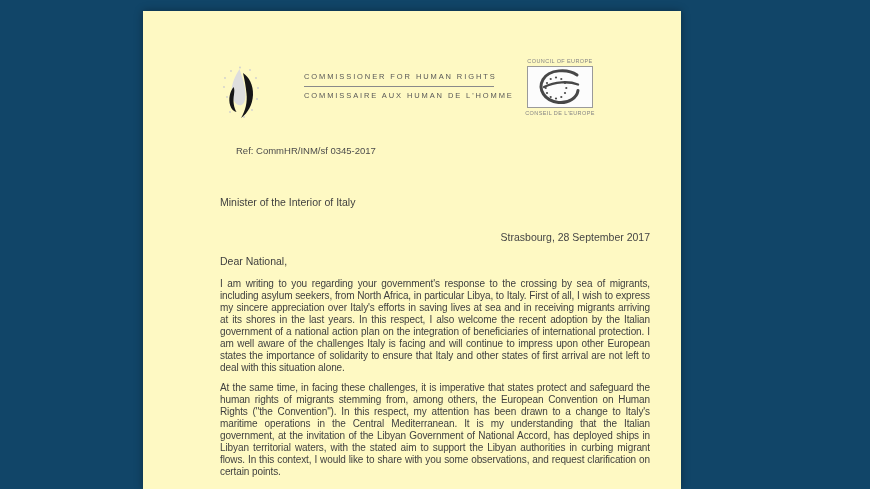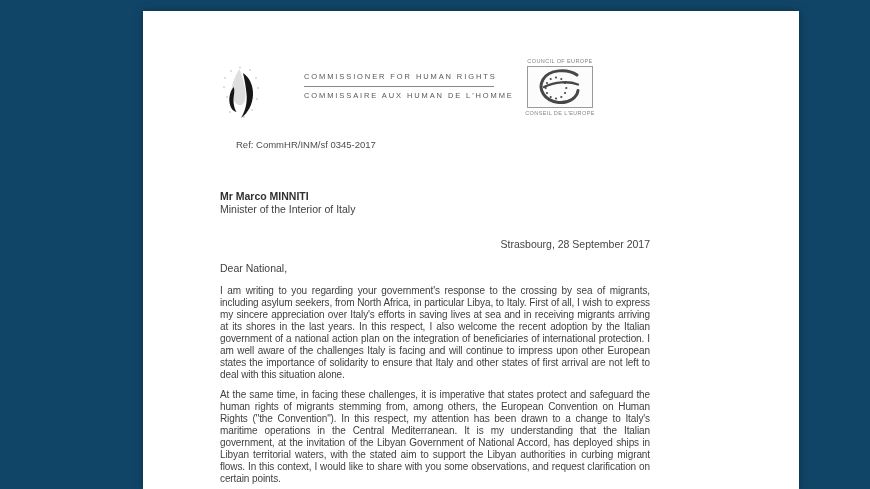--- a/index.html
+++ b/index.html
@@ -2,43 +2,43 @@
 <html><head>
 <meta charset="utf-8">
 <style>
   html,body{margin:0;padding:0;}
   body{
     width:870px;height:489px;position:relative;overflow:hidden;
     background:#114568;
     font-family:"Liberation Sans", sans-serif;
   }
   .paper{
-    position:absolute;left:143px;top:11px;width:656px;height:478px;
-    background:#ffffff;box-shadow:0 0 8px rgba(0,0,0,.35);
+    position:absolute;left:143px;top:11px;width:538px;height:478px;
+    background:#fef9c3;box-shadow:0 0 8px rgba(0,0,0,.35);
   }
   .content{position:relative;margin:0 77px;width:430px;color:#3f3f3f;}
 
   
   .letterhead{position:relative;margin-top:46px;height:70px;}
   .flame-logo{position:absolute;left:1px;top:9px;width:40px;height:54px;}
   .org-titles{
     position:absolute;left:84px;top:15px;width:190px;text-align:center;
     color:#565656;font-size:7.5px;letter-spacing:1.9px;white-space:nowrap;
   }
   .org-titles .divider{border:none;border-top:1px solid #8a8a8a;margin:4.5px 0;}
   .coe-block{position:absolute;left:304px;top:1px;width:72px;text-align:center;color:#858585;}
   .coe-caption{font-size:5.5px;letter-spacing:.4px;white-space:nowrap;}
   .coe-emblem{
     box-sizing:border-box;width:66px;height:42px;margin:2px auto 2px auto;
     border:1px solid #9a9a9a;background:#fcfcfc;
   }
   .coe-emblem svg{display:block;width:100%;height:100%;}
 
   
-  .ref-line{margin-top:12px;font-size:9.5px;color:#4c4c4c;padding-left:16px;}
+  .ref-line{margin-top:18px;font-size:9.5px;color:#4c4c4c;padding-left:16px;}
   .addressee{margin-top:40px;font-size:10.5px;line-height:13px;}
   .addressee .name{font-weight:bold;color:#303030;}
   .dateline{margin-top:22px;font-size:10.5px;text-align:right;color:#454545;}
   .salutation{margin-top:12px;font-size:10.5px;}
   .para{
     margin:0;margin-top:11px;font-size:10px;letter-spacing:-0.1px;
     line-height:12px;text-align:justify;color:#3f3f3f;
   }
   .para + .para{margin-top:8px;}
 </style>
@@ -98,21 +98,20 @@
             <path fill="none" stroke="#474747" stroke-width="2.4" stroke-linecap="round" d="M16 20 C27 14.5 41 14 50 17.5"></path>
           </svg>
         </div>
         <div class="coe-caption">CONSEIL DE L'EUROPE</div>
       </div>
     </div>
 
     <div class="ref-line">Ref: CommHR/INM/sf 0345-2017</div>
 
     <div class="addressee">
-      <div class="name">Mr Marco MINNITI</div>
       <div>Minister of the Interior of Italy</div>
     </div>
 
     <div class="dateline">Strasbourg, 28 September 2017</div>
 
     <div class="salutation">Dear National,</div>
 
     <p class="para">I am writing to you regarding your government's response to the crossing by sea of migrants, including asylum seekers, from North Africa, in particular Libya, to Italy. First of all, I wish to express my sincere appreciation over Italy's efforts in saving lives at sea and in receiving migrants arriving at its shores in the last years. In this respect, I also welcome the recent adoption by the Italian government of a national action plan on the integration of beneficiaries of international protection. I am well aware of the challenges Italy is facing and will continue to impress upon other European states the importance of solidarity to ensure that Italy and other states of first arrival are not left to deal with this situation alone.</p>
     <p class="para">At the same time, in facing these challenges, it is imperative that states protect and safeguard the human rights of migrants stemming from, among others, the European Convention on Human Rights ("the Convention"). In this respect, my attention has been drawn to a change to Italy's maritime operations in the Central Mediterranean. It is my understanding that the Italian government, at the invitation of the Libyan Government of National Accord, has deployed ships in Libyan territorial waters, with the stated aim to support the Libyan authorities in curbing migrant flows. In this context, I would like to share with you some observations, and request clarification on certain points.</p>
 

